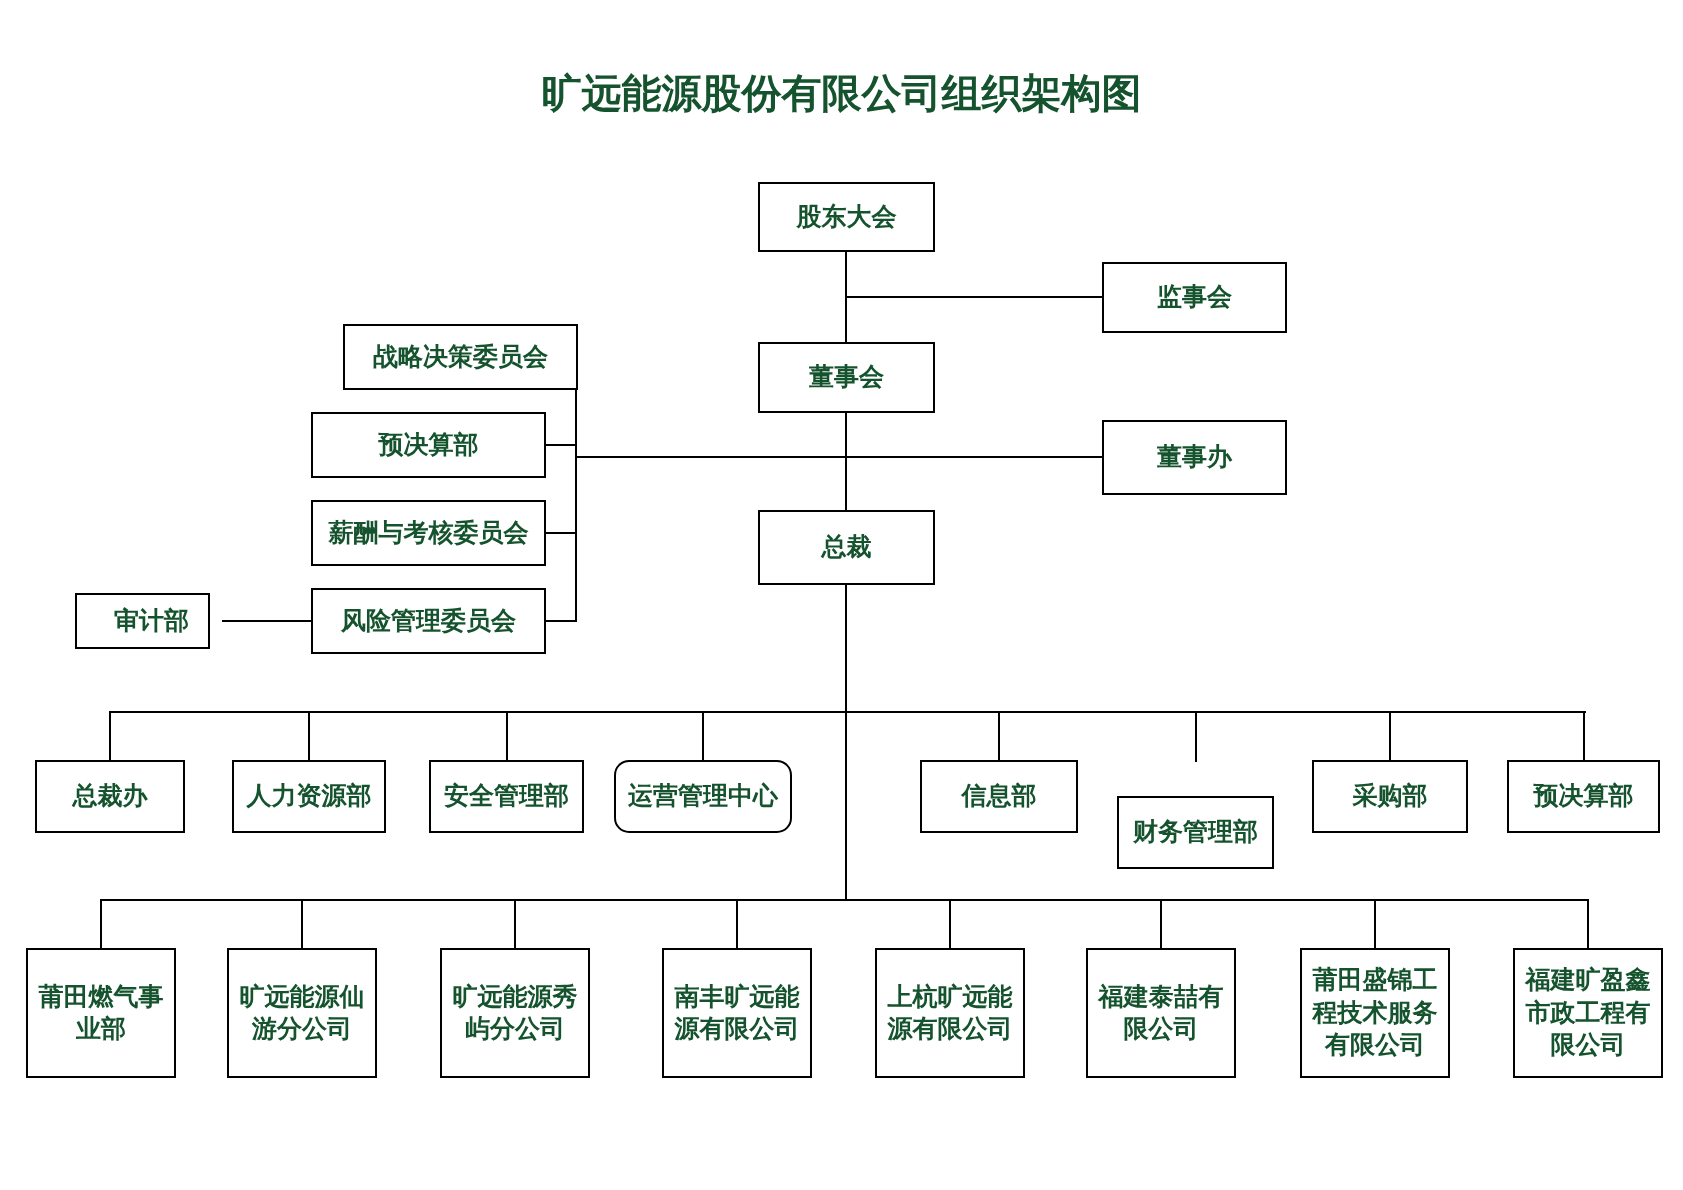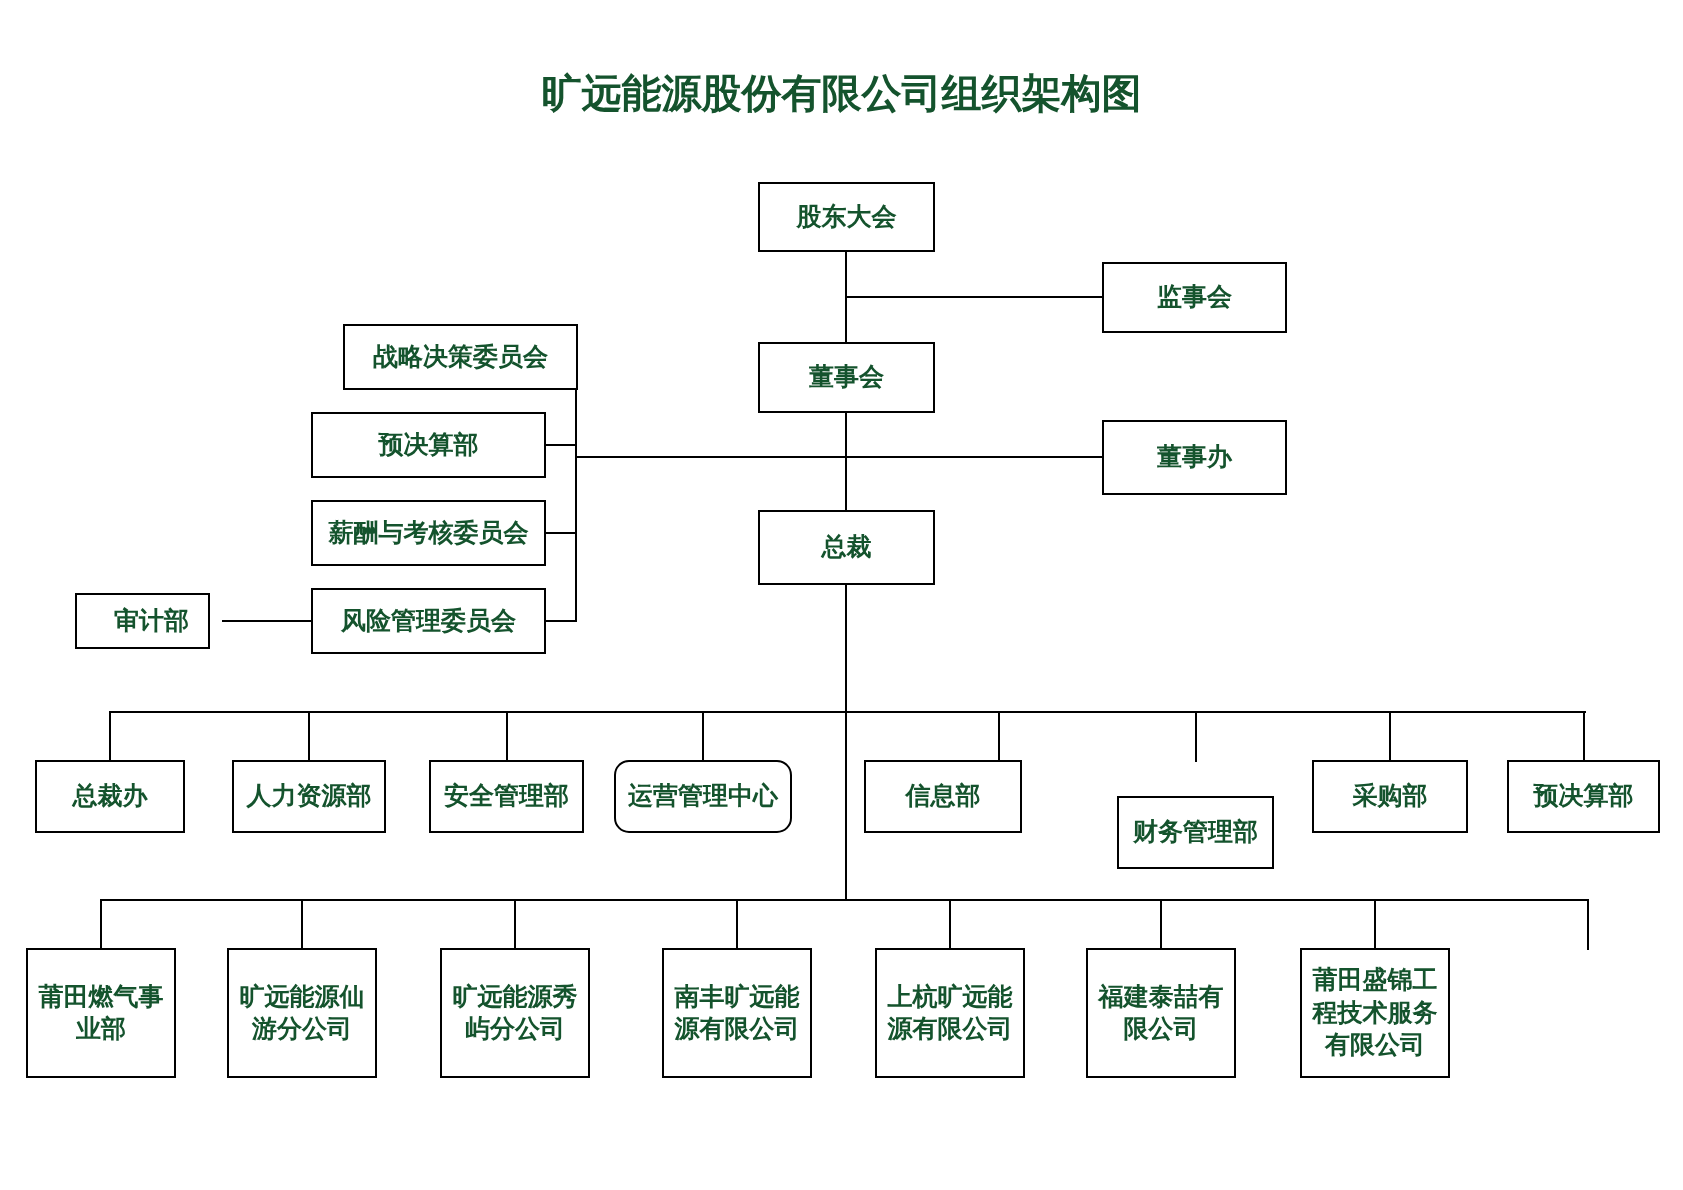--- a/index.html
+++ b/index.html
@@ -86,26 +86,27 @@
   <div class="node" style="left:311px; top:324px; width:235px; height:66px;margin-left:32px;">战略决策委员会</div>
   <div class="node" style="left:311px; top:412px; width:235px; height:66px;">预决算部</div>
   <div class="node" style="left:311px; top:500px; width:235px; height:66px;">薪酬与考核委员会</div>
   <div class="node" style="left:311px; top:588px; width:235px; height:66px;">风险管理委员会</div>
   <div class="node" style="left:75px; top:593px; width:135px; height:56px;padding-left:18px;">审计部</div>
 
   <div class="node" style="left:35px; top:760px; width:150px; height:73px;">总裁办</div>
   <div class="node" style="left:232px; top:760px; width:154px; height:73px;">人力资源部</div>
   <div class="node" style="left:429px; top:760px; width:155px; height:73px;">安全管理部</div>
   <div class="node" style="left:614px; top:760px; width:178px; height:73px;border-radius:15px;">运营管理中心</div>
-  <div class="node" style="left:864px; top:760px; width:158px; height:73px;">信息部</div>
+  <div class="node" style="left:920px; top:760px; width:158px; height:73px;">信息部</div>
   <div class="node" style="left:1117px; top:796px; width:157px; height:73px;">财务管理部</div>
   <div class="node" style="left:1312px; top:760px; width:156px; height:73px;">采购部</div>
   <div class="node" style="left:1507px; top:760px; width:153px; height:73px;">预决算部</div>
 
   <div class="node" style="left:26px; top:948px; width:150px; height:130px;">莆田燃气事业部</div>
   <div class="node" style="left:227px; top:948px; width:150px; height:130px;">旷远能源仙游分公司</div>
   <div class="node" style="left:440px; top:948px; width:150px; height:130px;">旷远能源秀屿分公司</div>
   <div class="node" style="left:662px; top:948px; width:150px; height:130px;">南丰旷远能源有限公司</div>
   <div class="node" style="left:875px; top:948px; width:150px; height:130px;">上杭旷远能源有限公司</div>
   <div class="node" style="left:1086px; top:948px; width:150px; height:130px;">福建泰喆有限公司</div>
   <div class="node" style="left:1300px; top:948px; width:150px; height:130px;">莆田盛锦工程技术服务有限公司</div>
+  <div class="node" style="left:1513px; top:948px; width:150px; height:130px;">福建旷盈鑫市政工程有限公司</div>
 
 </div>
 
 </body></html>

